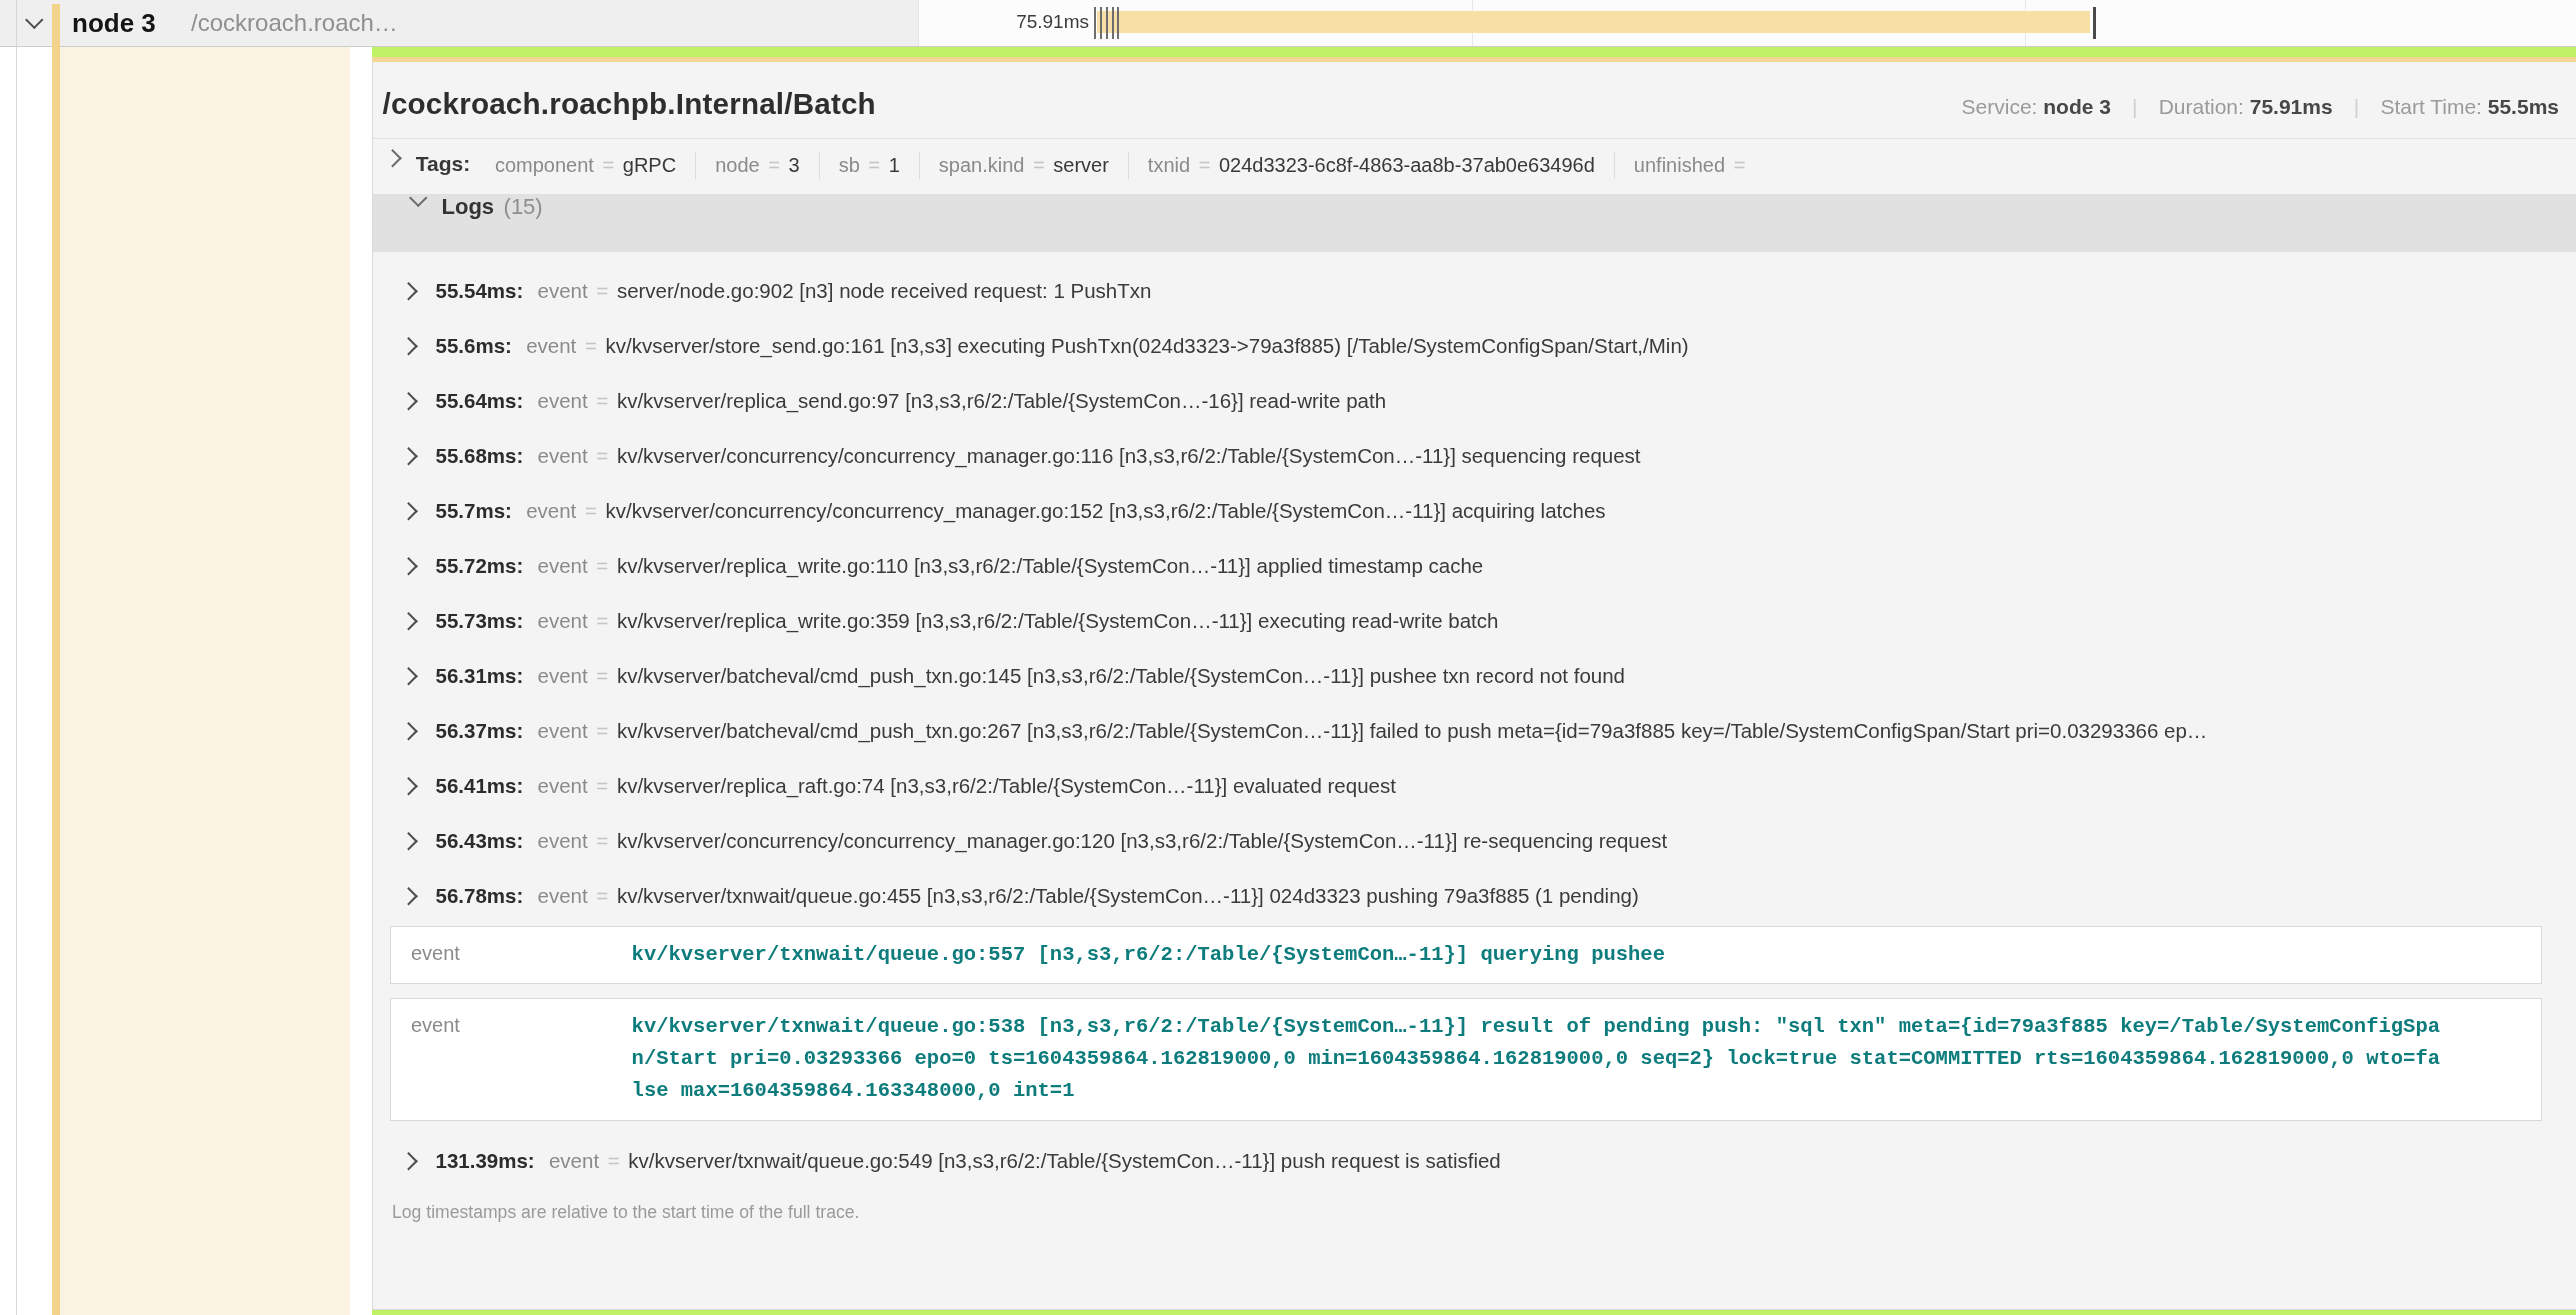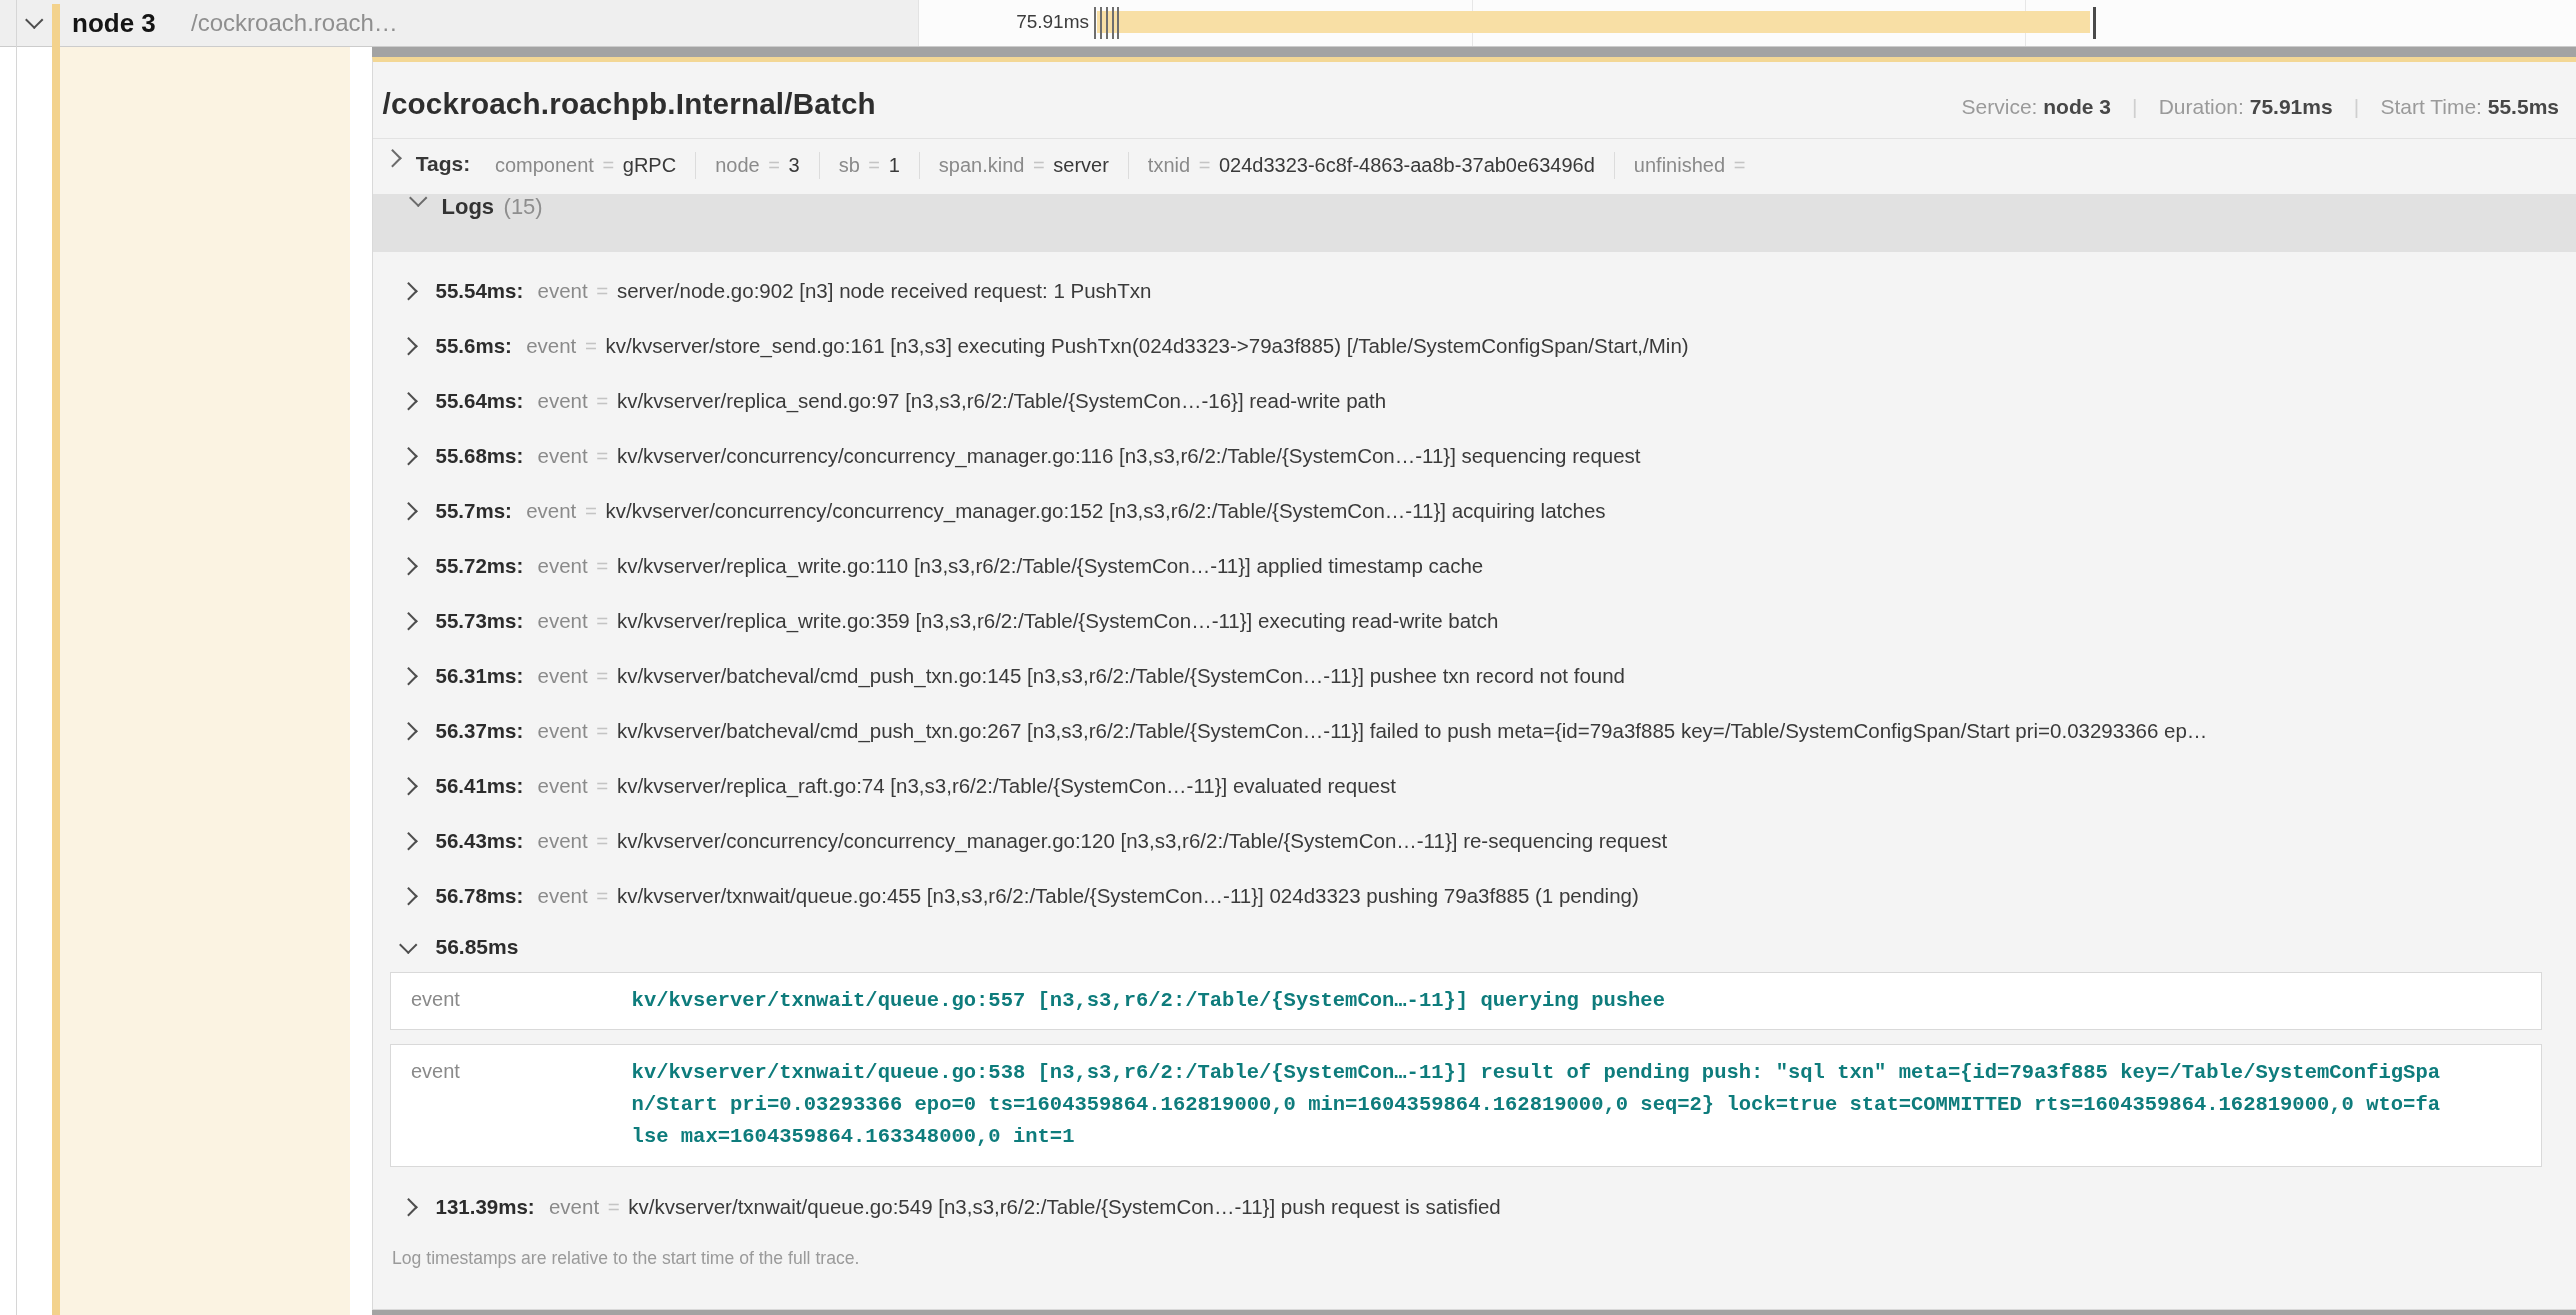--- a/index.html
+++ b/index.html
@@ -1,16 +1,16 @@
 <!DOCTYPE html>
 <html><head>
 <meta charset="utf-8">
 <style>
   html,body{margin:0;padding:0;}
-  .app{position:relative;width:2576px;height:1316px;background:#a3a3a3;overflow:hidden;
+  .app{position:relative;width:2576px;height:1316px;background:#bef264;overflow:hidden;
        font-family:"Liberation Sans",sans-serif;-webkit-font-smoothing:antialiased;}
 
   
   .top-row{position:absolute;left:0;top:0;width:2576px;height:47px;background:#efefef;
            border-bottom:1px solid #cccccc;box-sizing:border-box;z-index:2;}
   .name-cell{position:absolute;left:0;top:0;width:918px;height:46px;}
   .name-text{position:absolute;left:72px;top:0;height:46px;display:flex;align-items:center;white-space:nowrap;}
   .svc-name{font-size:26px;font-weight:700;color:#151515;margin-right:15.3px;}
   .op-name{font-size:24px;color:#8f8f8f;margin-left:20px;}
   .row-chev{position:absolute;left:28px;top:16px;}
@@ -266,24 +266,20 @@
 
   <div class="log-row">
     <span class="chev right"></span>
     <span class="t-time">56.78ms:</span>
     <span class="t-field">event</span>
     <span class="t-eq">=</span>
     <span class="t-msg">kv/kvserver/txnwait/queue.go:455 [n3,s3,r6/2:/Table/{SystemCon…-11}] 024d3323 pushing 79a3f885 (1 pending)</span>
   </div>
 
   <div>
-    <div class="log-exp-header">
-      <span class="chev down"></span>
-      <span class="exp-time t-time">56.85ms</span>
-    </div>
     <div class="log-exp-box">
       <span class="exp-field t-field">event</span>
       <pre class="exp-value t-msg">kv/kvserver/txnwait/queue.go:557 [n3,s3,r6/2:/Table/{SystemCon…-11}] querying pushee</pre>
     </div>
   </div>
 
   <div>
     <div class="log-exp-box">
       <span class="exp-field t-field">event</span>
       <pre class="exp-value t-msg">kv/kvserver/txnwait/queue.go:538 [n3,s3,r6/2:/Table/{SystemCon…-11}] result of pending push: "sql txn" meta={id=79a3f885 key=/Table/SystemConfigSpan/Start pri=0.03293366 epo=0 ts=1604359864.162819000,0 min=1604359864.162819000,0 seq=2} lock=true stat=COMMITTED rts=1604359864.162819000,0 wto=false max=1604359864.163348000,0 int=1</pre>

